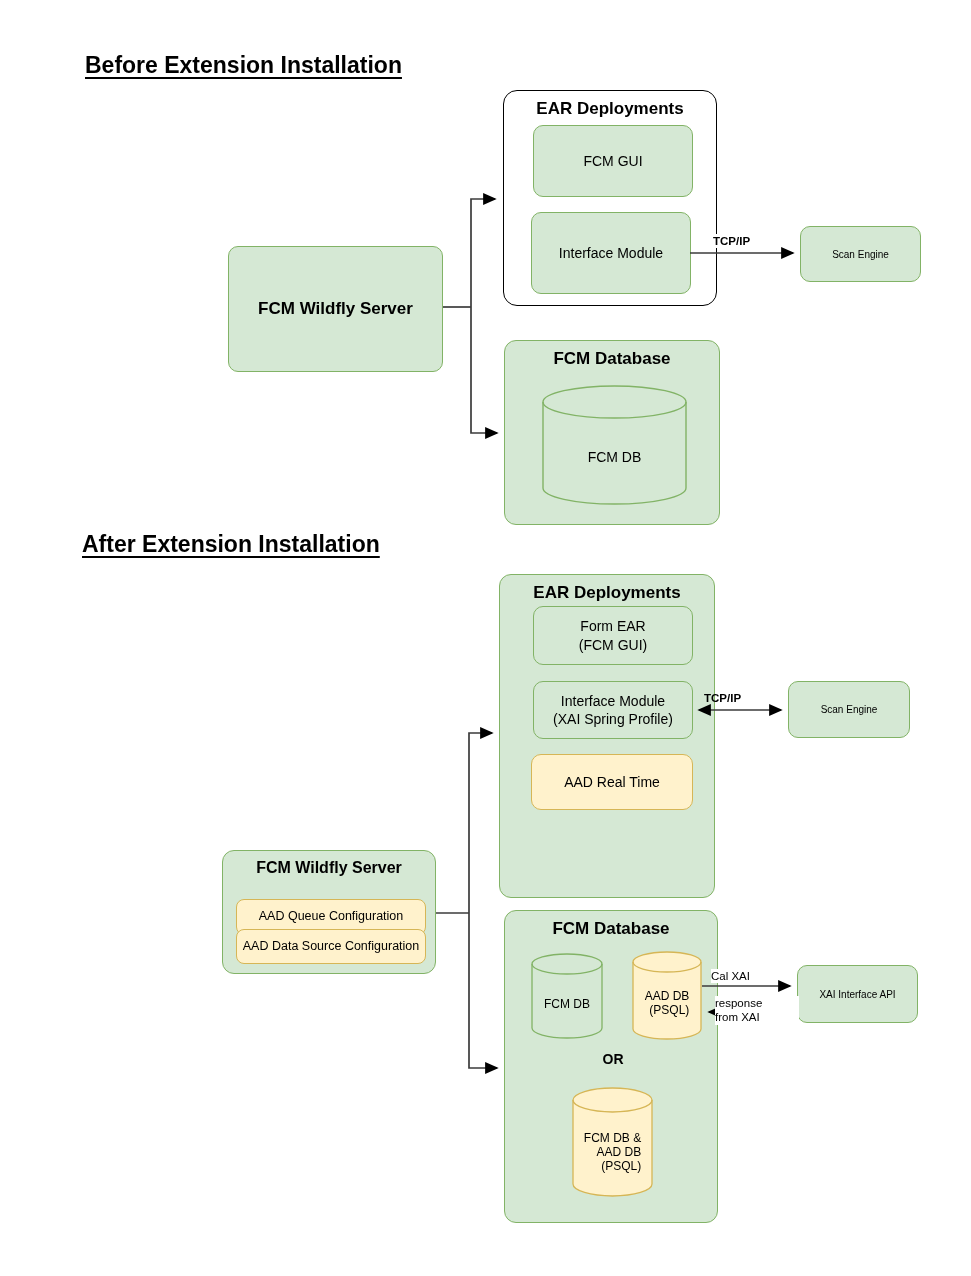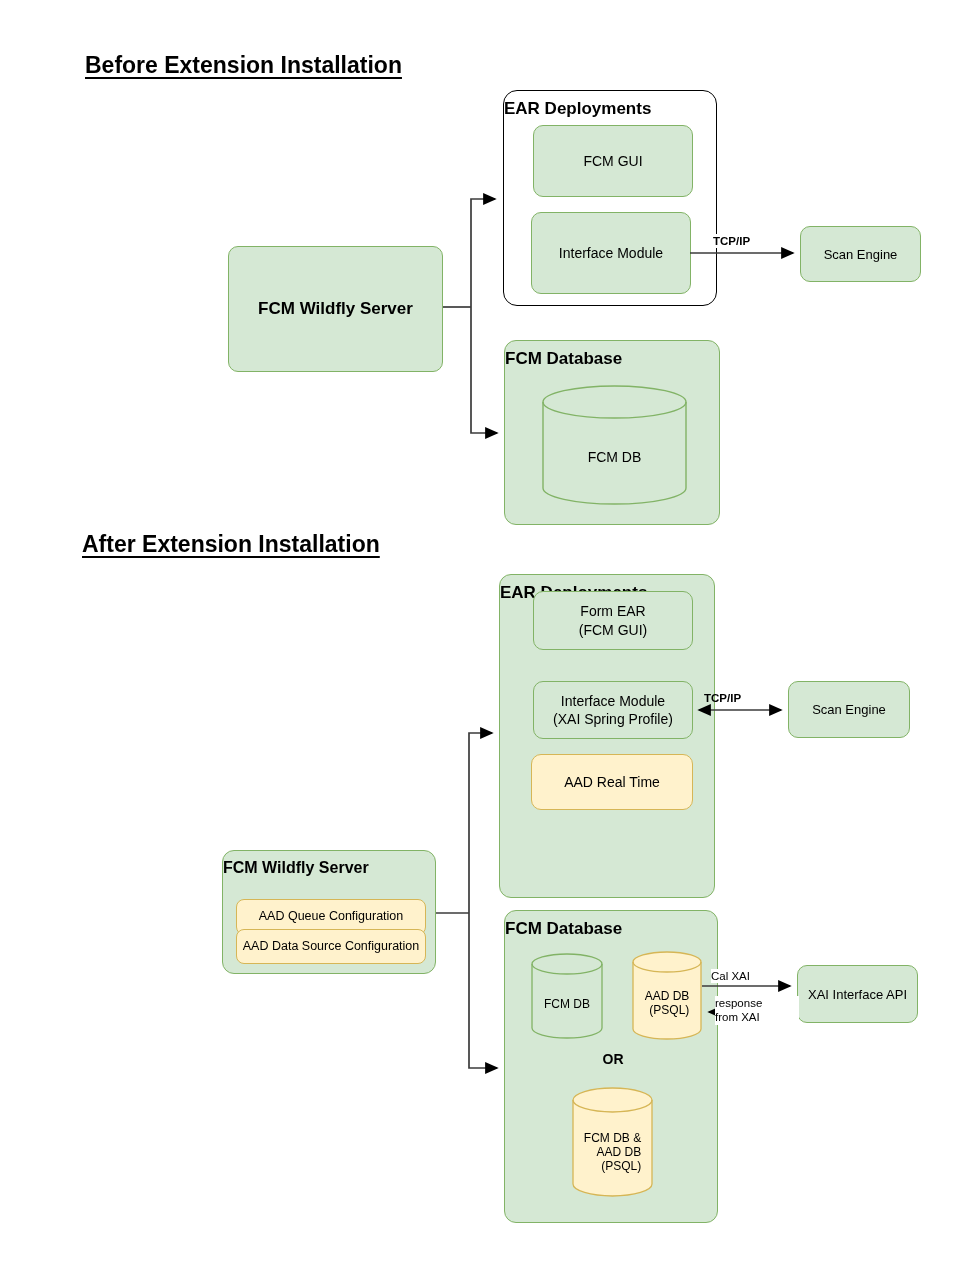--- a/index.html
+++ b/index.html
@@ -40,26 +40,27 @@
   }
   .container-green {
     position: absolute;
     background: #d5e8d4;
     border: 1.4px solid #82b366;
     border-radius: 12px;
   }
   .box-title {
     position: absolute;
     top: 8px; left: 0; right: 0;
+    text-align: center;
     font-weight: bold;
     font-size: 16px;
   }
   .label-md { font-size: 14px; line-height: 1.3; white-space: pre-line; }
   .label-sm { font-size: 12.5px; line-height: 1.25; white-space: pre-line; }
-  .label-box { font-size: 13px; text-align: right; }
+  .label-box { font-size: 10px; text-align: right; }
   .cyl-wrap { position: absolute; }
   .cyl-label {
     position: absolute; left: 0; right: 0; top: 0; bottom: 0;
     display: flex; align-items: center; justify-content: center;
     text-align: right; white-space: pre-line;
   }
   .edge-label {
     position: absolute;
     font-size: 11.5px;
     background: #ffffff;
@@ -126,21 +127,21 @@
     <div class="box yellow" style="left:13px; top:48px; width:190px; height:36px; border-radius:8px;">
       <span class="label-sm">AAD Queue Configuration</span>
     </div>
     <div class="box yellow" style="left:13px; top:78px; width:190px; height:35px; border-radius:8px;">
       <span class="label-sm">AAD Data Source Configuration</span>
     </div>
   </div>
 
   <div class="container-green" style="left:499px; top:574px; width:216px; height:324px;">
     <div class="box-title" style="font-size:17px;">EAR Deployments</div>
-    <div class="box green" style="left:33px; top:16px; width:160px; height:59px;text-align:center;">
+    <div class="box green" style="left:33px; top:31px; width:160px; height:59px;text-align:center;">
       <span class="label-md">Form EAR
 (FCM GUI)</span>
     </div>
     <div class="box green" style="left:33px; top:106px; width:160px; height:58px;">
       <span class="label-md">Interface Module
 (XAI Spring Profile)</span>
     </div>
     <div class="box yellow" style="left:31px; top:179px; width:162px; height:56px;">
       <span class="label-md">AAD Real Time</span>
     </div>

